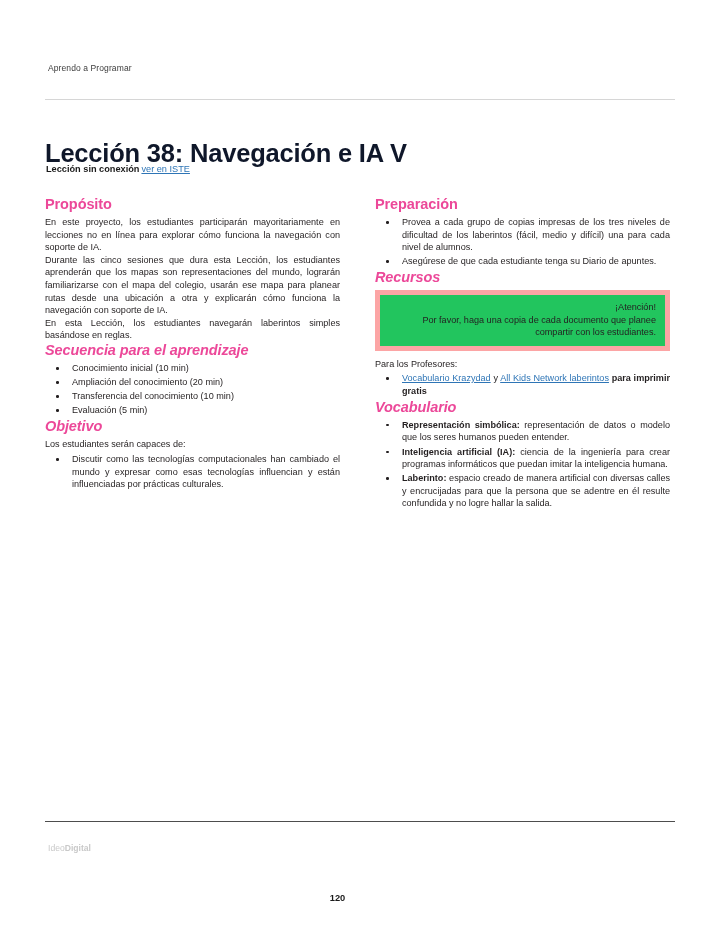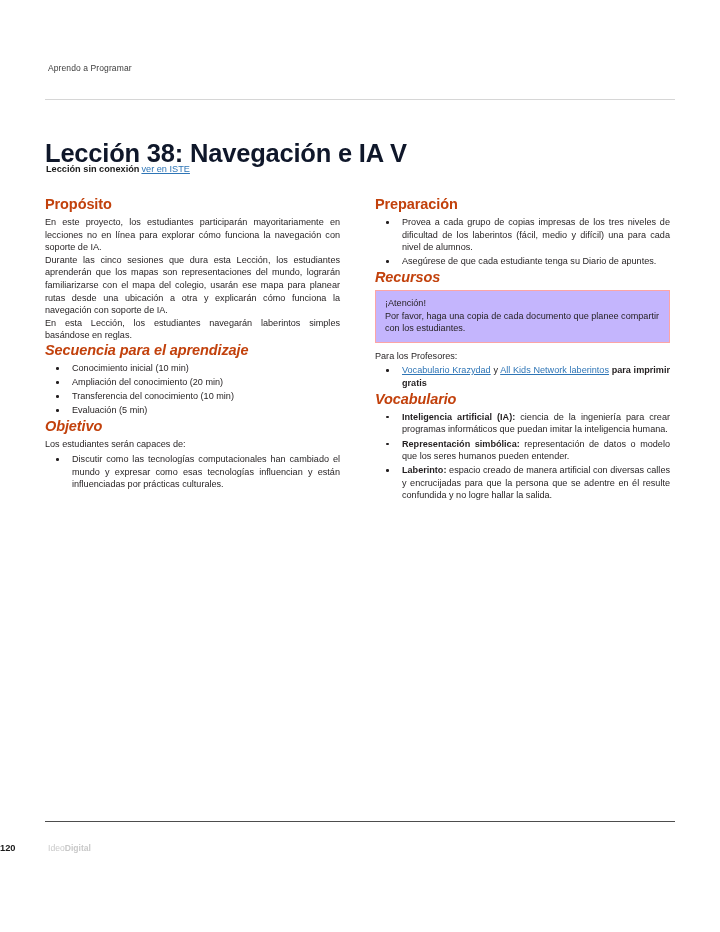--- a/index.html
+++ b/index.html
@@ -69,21 +69,21 @@
     top: 196px;
     width: 295px;
   }
   .col-left  { left: 45px; }
   .col-right { left: 375px; }
 
   h2.sec {
     margin: 0 0 4px 0;
     font-size: 14.5px;
     font-weight: bold;
-    color: #c2410c;
+    color: #ec4899;
     letter-spacing: -0.1px;
   }
   .sec-gap { margin-top: 15px; font-style: italic; }
 
   p.body {
     margin: 0 0 0 0;
     font-size: 9.1px;
     line-height: 12.6px;
     text-align: justify;
     color: #231f20;
@@ -123,24 +123,25 @@
   }
 
   .intro-line {
     font-size: 9.1px;
     line-height: 12.6px;
     margin: 0 0 2px 0;
   }
 
   .notebox {
     margin-top: 5px;
-    border: 1px solid #fca5a5;
-    background: #c4b5fd;
+    border: 5px solid #fca5a5;
+    background: #22c55e;
     padding: 6px 9px 7px 9px;
     box-sizing: border-box;
+    text-align: right;
   }
   .notebox .nl {
     font-size: 9.1px;
     line-height: 12.4px;
     color: #231f20;
   }
 
   .para-label {
     font-size: 9.1px;
     line-height: 12.6px;
@@ -159,23 +160,23 @@
     position: absolute;
     left: 48px;
     top: 843px;
     font-size: 8.6px;
     color: #c9c9c9;
   }
   .footer-brand .b { font-weight: bold; }
   .footer-page {
     position: absolute;
     left: 0;
-    top: 843px;
+    top: 893px;
     width: 675px;
-    text-align: left;
+    text-align: center;
     font-size: 9.3px;
     font-weight: bold;
     color: #1a1a1a;
   }
 </style>
 </head>
 <body>
 
 <div class="page">
 
@@ -226,22 +227,22 @@
       <div class="nl">Por favor, haga una copia de cada documento que planee compartir con los estudiantes.</div>
     </div>
 
     <div class="para-label">Para los Profesores:</div>
     <ul class="bul">
       <li><a class="lnk" href="#">Vocabulario Krazydad</a> <span>y</span> <a class="lnk" href="#">All Kids Network laberintos</a> <b>para imprimir gratis</b></li>
     </ul>
 
     <h2 class="sec sec-gap">Vocabulario</h2>
     <ul class="bul">
+      <li><b>Representación simbólica:</b> <span>representación de datos o modelo que los seres humanos pueden entender.</span></li>
       <li><b>Inteligencia artificial (IA):</b> <span>ciencia de la ingeniería para crear programas informáticos que puedan imitar la inteligencia humana.</span></li>
-      <li><b>Representación simbólica:</b> <span>representación de datos o modelo que los seres humanos pueden entender.</span></li>
       <li><b>Laberinto:</b> <span>espacio creado de manera artificial con diversas calles y encrucijadas para que la persona que se adentre en él resulte confundida y no logre hallar la salida.</span></li>
     </ul>
 
   </div>
 
   <div class="rule-bottom"></div>
   <div class="footer-brand"><span>Ideo</span><span class="b">Digital</span></div>
   <div class="footer-page">120</div>
 
 </div>

